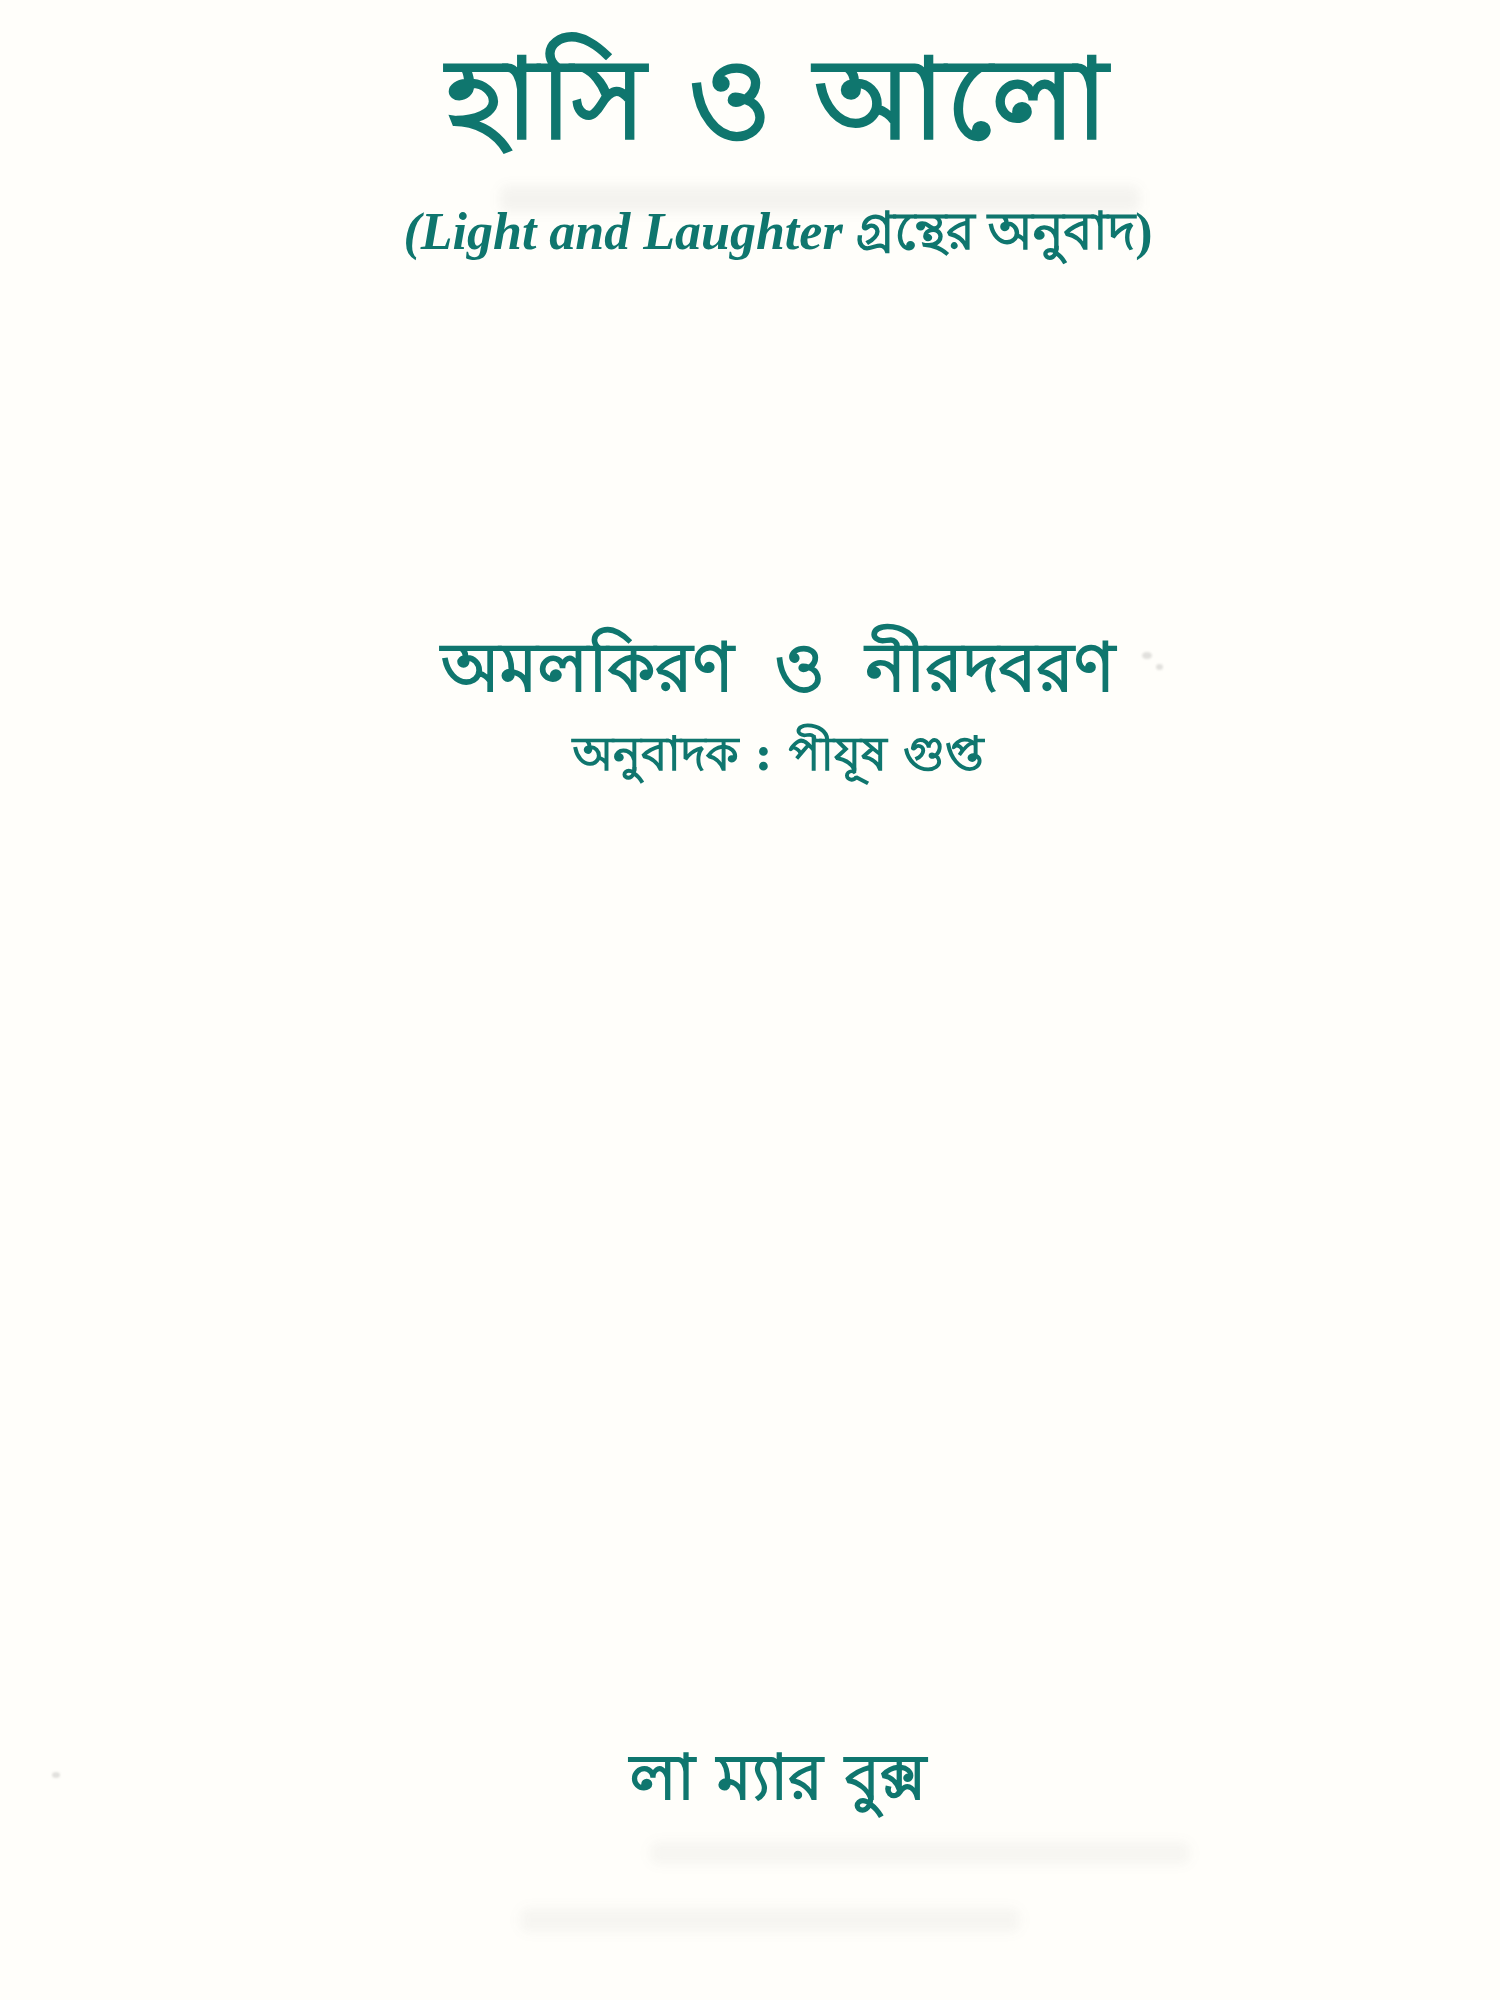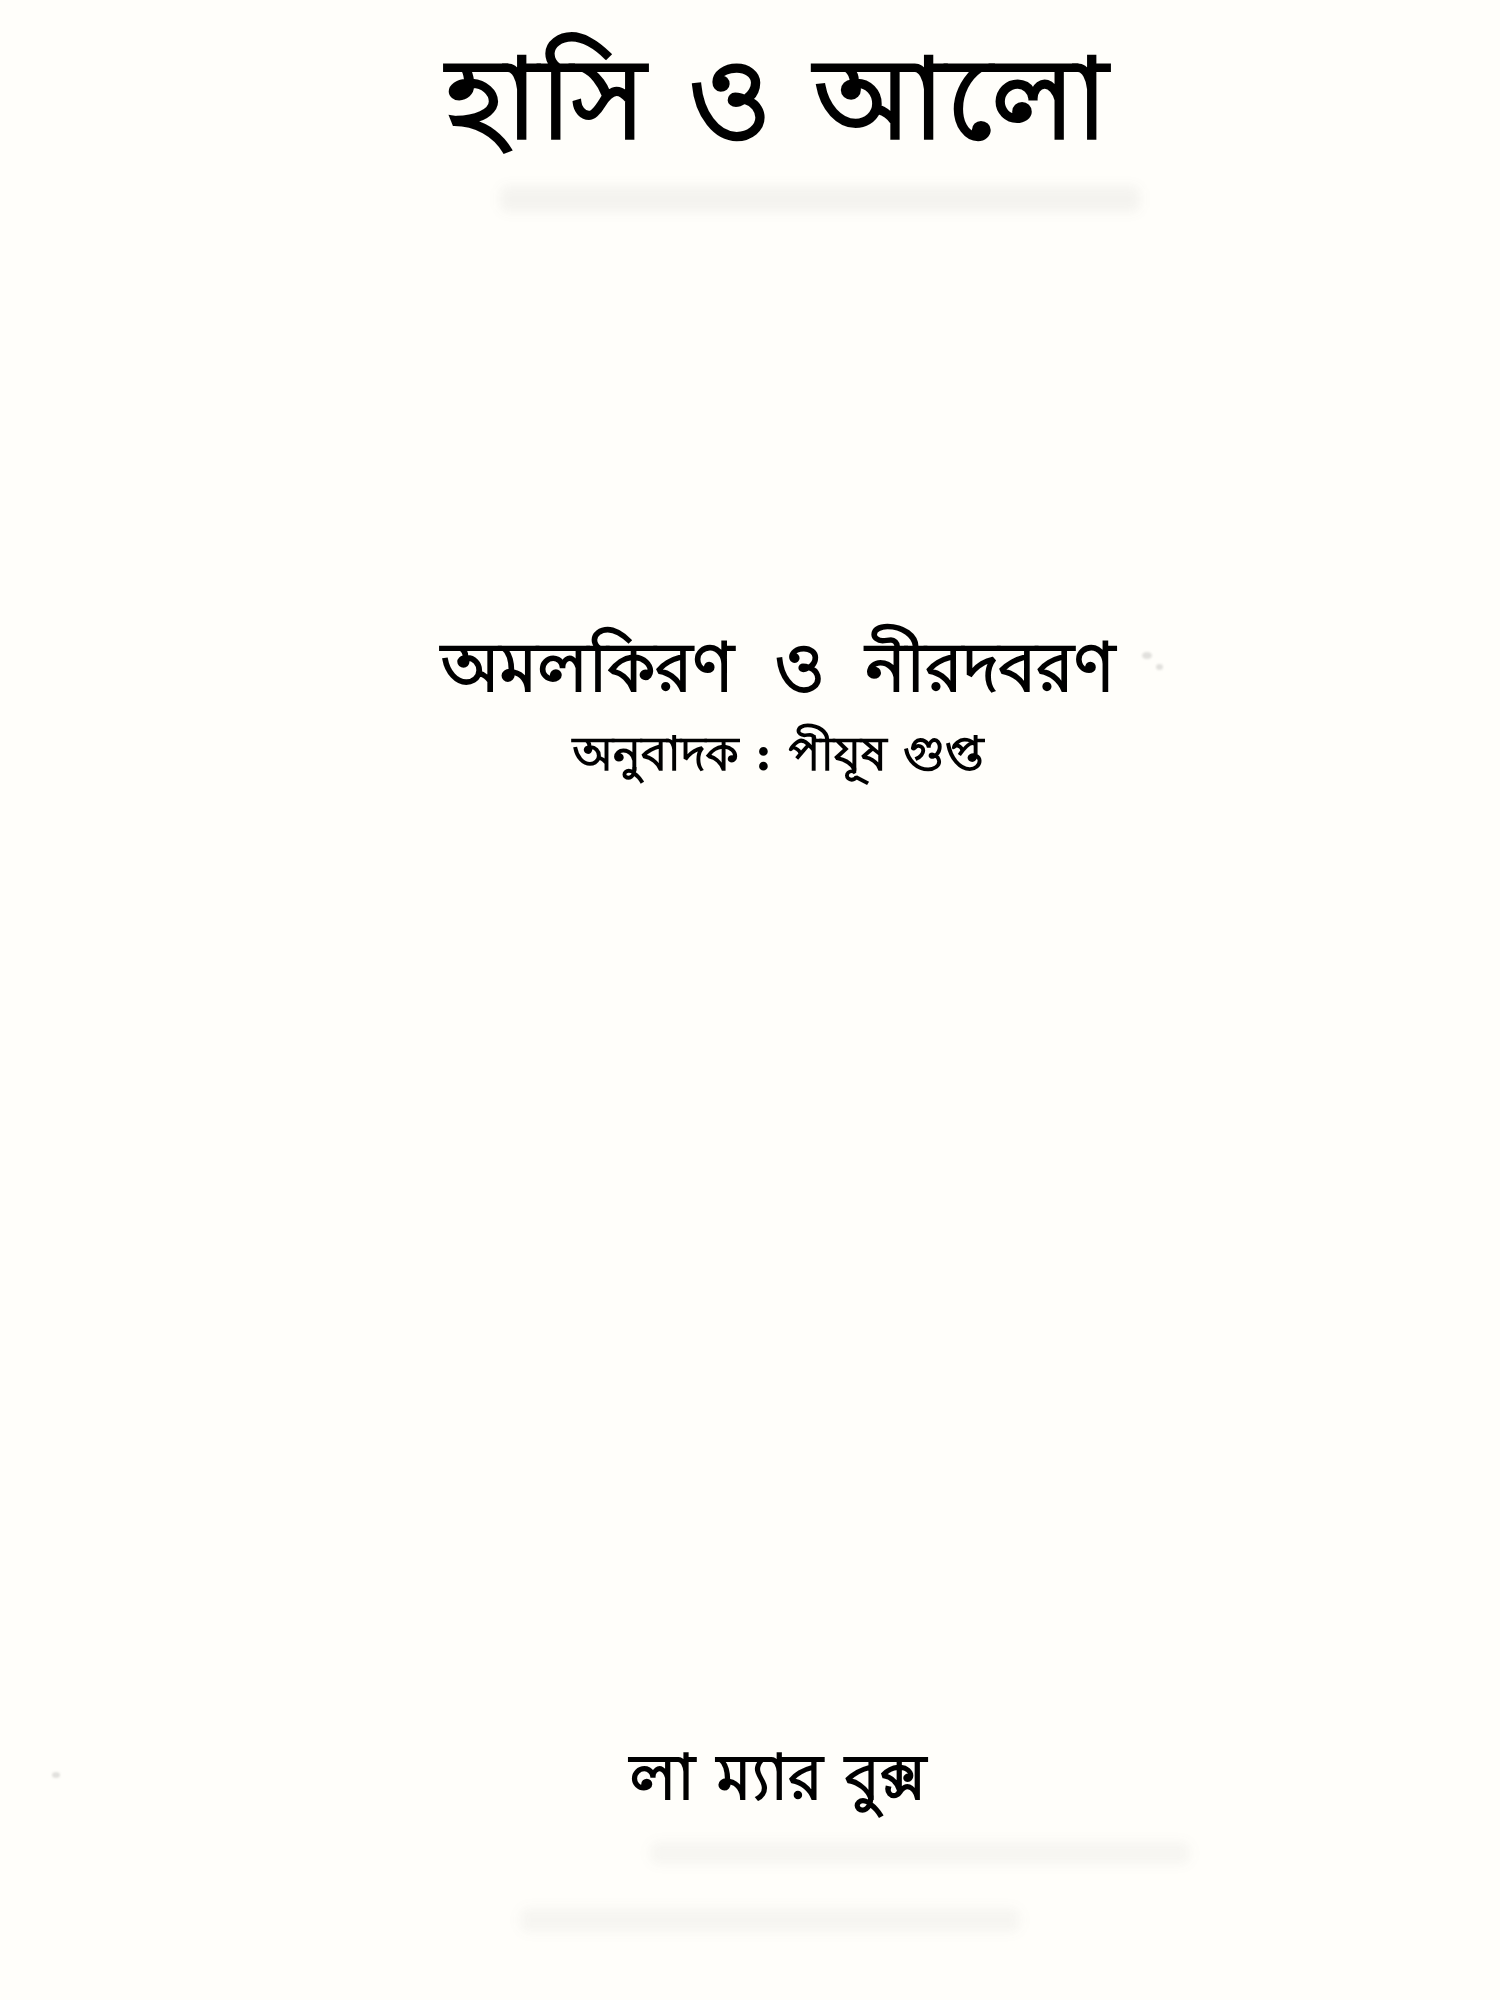--- a/index.html
+++ b/index.html
@@ -20,21 +20,21 @@
     background: #fffefa;
     color: #0c0c0c;
   }
   
   .line {
     position: absolute;
     left: 56px;
     right: 0;
     text-align: center;
     white-space: nowrap;
-    color: #000000;
+    color: #0f766e;
   }
   .book-title {
     top: 26px;
     font-size: 112px;
     line-height: 1.3;
     font-weight: 700;
     letter-spacing: 2px;
     font-family: "DejaVu Serif", "Liberation Serif", serif;
   }
   .subtitle {
@@ -101,20 +101,24 @@
   .speck-2 { left: 1156px; top: 664px;  width: 7px;  height: 6px; }
   .speck-3 { left: 52px;   top: 1772px; width: 8px;  height: 6px; }
 </style>
 </head>
 <body>
 
 <div class="page">
 
   <div class="line book-title">হাসি ও আলো</div>
 
+  <div class="line subtitle">
+    <span class="en-italic">(Light and Laughter</span>
+    <span class="bn-part">গ্রন্থের অনুবাদ)</span>
+  </div>
 
   <div class="ghost ghost-1"></div>
 
   <div class="line authors">অমলকিরণ ও নীরদবরণ</div>
 
   <div class="speck speck-1"></div>
   <div class="speck speck-2"></div>
 
   <div class="line publisher">লা ম্যার বুক্স</div>
 

